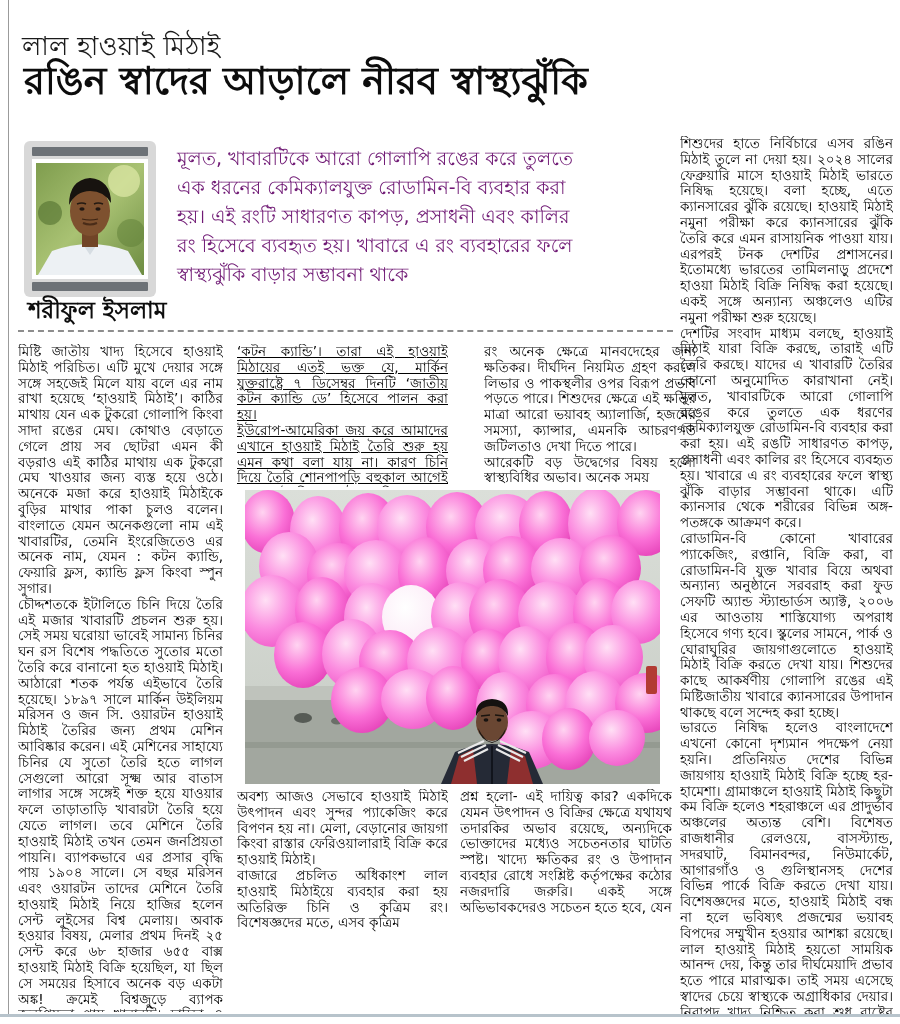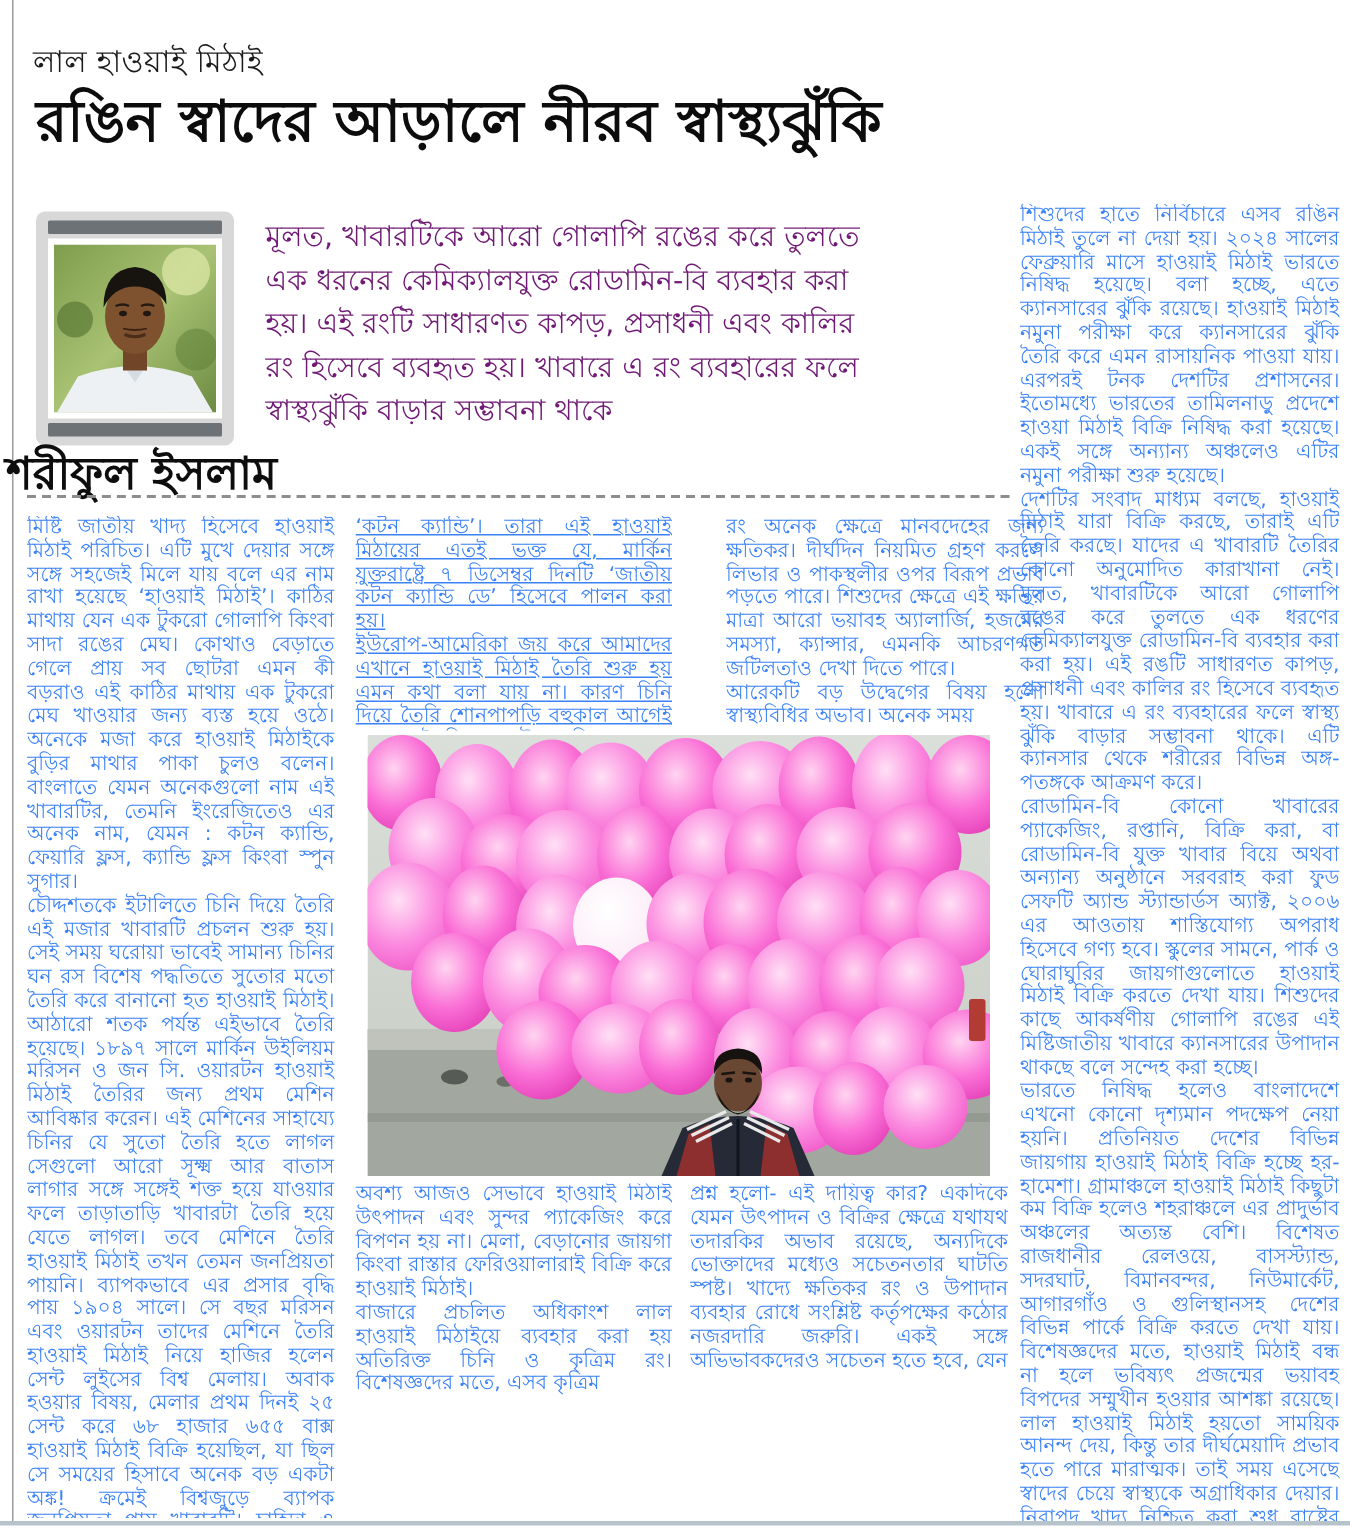--- a/index.html
+++ b/index.html
@@ -1,30 +1,30 @@
 <!DOCTYPE html>
 <html lang="bn"><head>
 <meta charset="utf-8">
 <style>
   html,body{margin:0;padding:0;background:#ffffff;}
   #page{position:relative;width:900px;height:1024px;background:#ffffff;overflow:hidden;
         font-family:"DejaVu Sans","Liberation Sans",sans-serif;color:#161616;}
   .abs{position:absolute;}
   #left-rule{left:8px;top:0;width:1px;height:1014px;background:#9b9b9b;}
   #bottom-rule{left:0;top:1014px;width:900px;height:3px;background:#b7c3cb;}
-  #kicker{left:22px;top:26px;font-size:20px;color:#1b1b1b;letter-spacing:.2px;}
+  #kicker{left:22px;top:26px;font-size:26px;color:#1b1b1b;letter-spacing:.2px;}
   #headline{left:20px;top:54px;width:840px;font-size:38px;font-weight:bold;color:#0c0c0c;line-height:1.25;}
   #headshot{left:24px;top:141px;width:132px;background:#d8d8d8;border-radius:6px;
             padding:6px 8px;box-sizing:border-box;}
   .bar{height:9px;background:#6d7277;border-radius:1px;}
   #headshot .photo-wrap{margin:3px 0;background:#ffffff;padding:4px;}
-  #author-name{left:4px;top:292px;font-size:30px;font-weight:bold;color:#0d0d0d;}
+  #author-name{left:28px;top:292px;font-size:23px;font-weight:bold;color:#0d0d0d;}
   #lede{left:177px;top:144px;width:404px;font-size:19px;line-height:29px;color:#701a75;}
   #dashed-sep{left:18px;top:330px;width:655px;border-top:2px dashed #8d8d8d;height:0;}
-  .col{font-size:13.5px;line-height:15.8px;text-align:justify;color:#3b82f6;overflow:hidden;}
+  .col{font-size:13.5px;line-height:15.8px;text-align:justify;color:#000000;overflow:hidden;}
   .col p{margin:0;}
   #col1{left:18px;top:344px;width:205px;height:668px;}
   #col2-top{left:237px;top:344px;width:211px;height:143px;text-decoration:underline;}
   #col3-top{left:460px;top:344px;width:212px;height:143px;margin-left:24px;}
   #col2-bottom{left:237px;top:789px;width:211px;height:224px;}
   #col3-bottom{left:460px;top:789px;width:212px;height:224px;}
   #col4{left:680px;top:136px;width:213px;height:878px;display:flex;flex-direction:column;}
   #col4 .grow{flex:0 0 auto;}
   #main-photo{left:245px;top:490px;width:415px;height:294px;}
   svg{display:block;}

